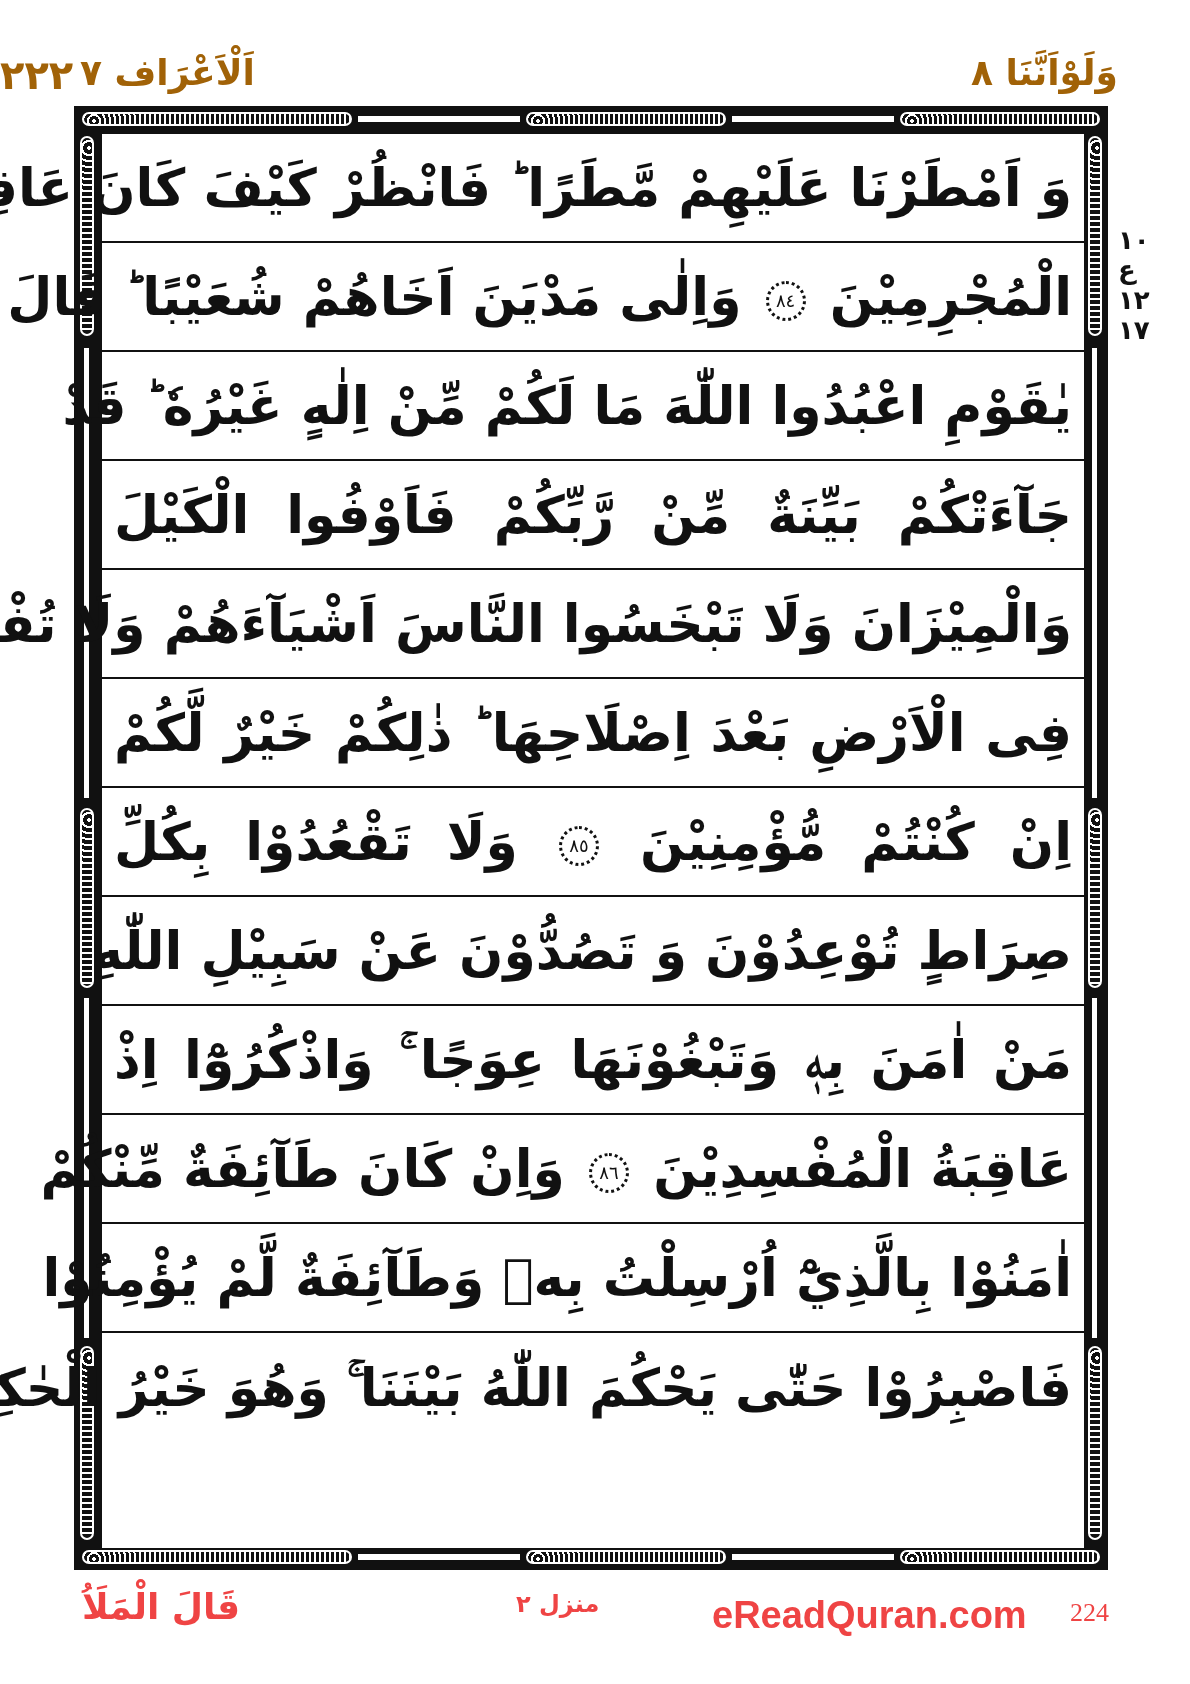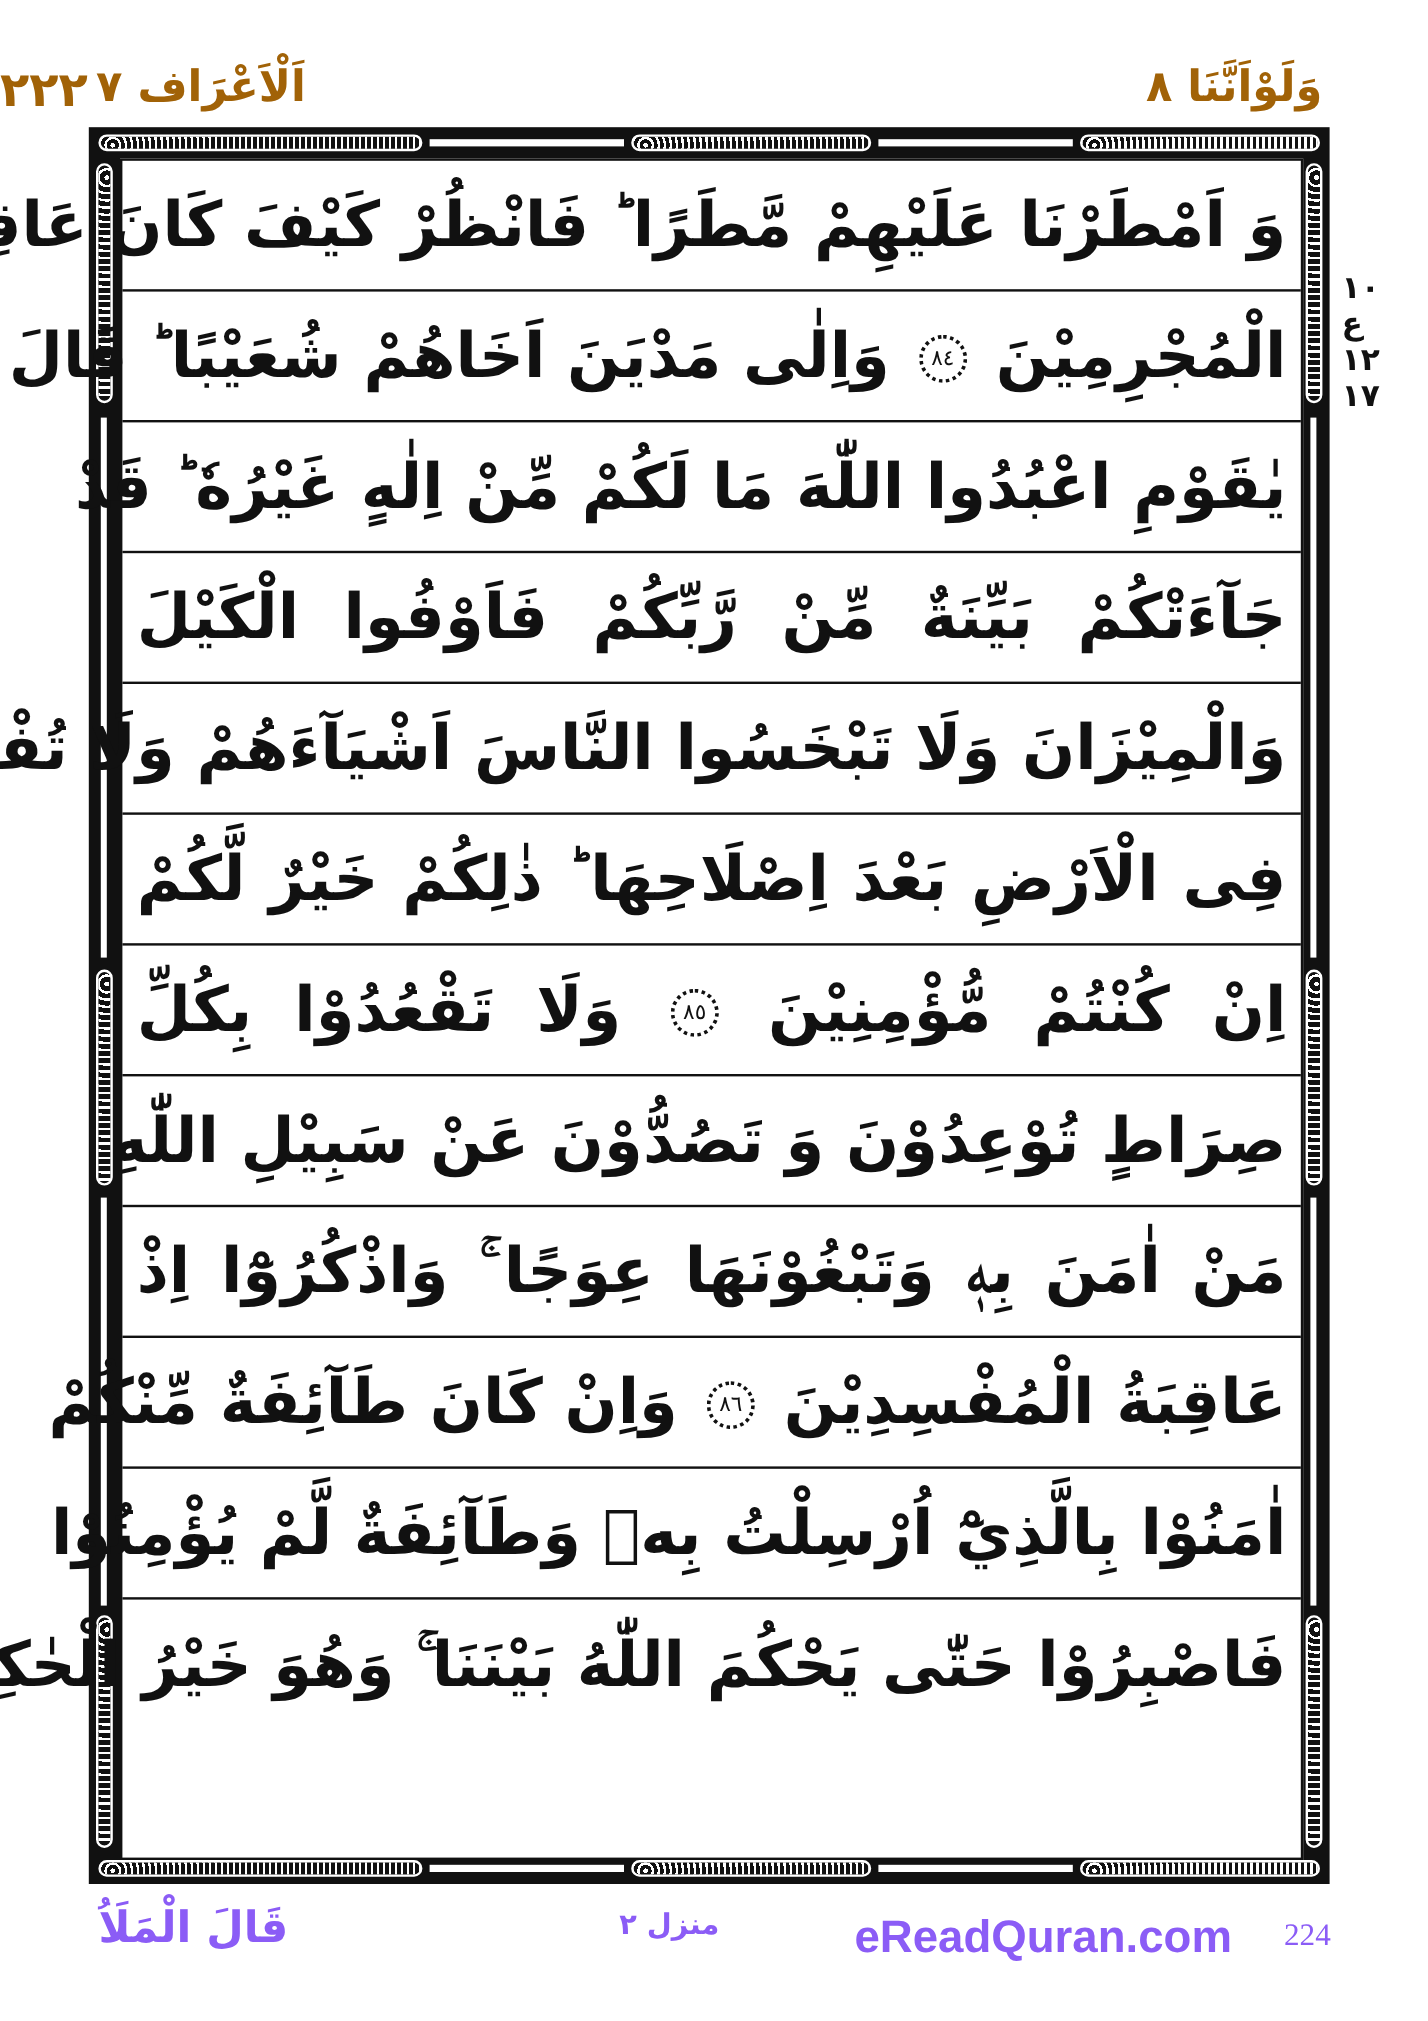--- a/index.html
+++ b/index.html
@@ -2,21 +2,21 @@
 <html><head>
   <meta charset="utf-8">
   <style>
     html, body { margin: 0; padding: 0; }
     body {
       width: 1190px; height: 1684px; background: #ffffff;
       position: relative; overflow: hidden;
       font-family: "DejaVu Sans", sans-serif; color: #111;
     }
     .hdr { position: absolute; top: 52px; font-family: "DejaVu Sans", sans-serif; font-weight: bold; color: #a16207; direction: rtl; }
-    .hdr-right { right: 88px; font-size: 36px; }
+    .hdr-right { right: 72px; font-size: 36px; }
     .hdr-center { left: 0; right: 0; text-align: left; font-size: 40px; letter-spacing: 2px; }
     .hdr-left { left: 80px; font-size: 36px; }
 
     .frame {
       position: absolute; left: 74px; top: 106px; width: 1034px; height: 1464px;
       background: #111; box-sizing: border-box;
     }
     .orn-bar {
       position: absolute; display: flex; align-items: center; justify-content: space-between;
     }
@@ -58,21 +58,21 @@
       border: 3px dotted #111; font-size: 18px; font-weight: normal;
       vertical-align: middle; margin: 0 6px; box-sizing: border-box;
     }
 
     .margin-note {
       position: absolute; left: 1118px; top: 225px; width: 40px;
       font-family: "DejaVu Sans", sans-serif; font-weight: bold; font-size: 26px;
       line-height: 30px; color: #111;
     }
 
-    .ftr { position: absolute; top: 1586px; color: #8b5cf6; }
+    .ftr { position: absolute; top: 1586px; color: #ef4444; }
     .ftr-left { left: 82px; font-size: 36px; font-weight: bold; direction: rtl; }
     .ftr-manzil { left: 516px; font-size: 24px; font-weight: bold; direction: rtl; top: 1590px; }
     .ftr-brand { left: 712px; font-family: "Liberation Sans", sans-serif; font-weight: bold; font-size: 38px; top: 1594px; }
     .ftr-page { left: 1070px; font-family: "Liberation Serif", serif; font-size: 26px; top: 1598px; }
   </style>
 </head>
 <body>
 
 <div class="hdr hdr-right">وَلَوْاَنَّنَا ٨</div>
 <div class="hdr hdr-center">٢٢٢</div>

